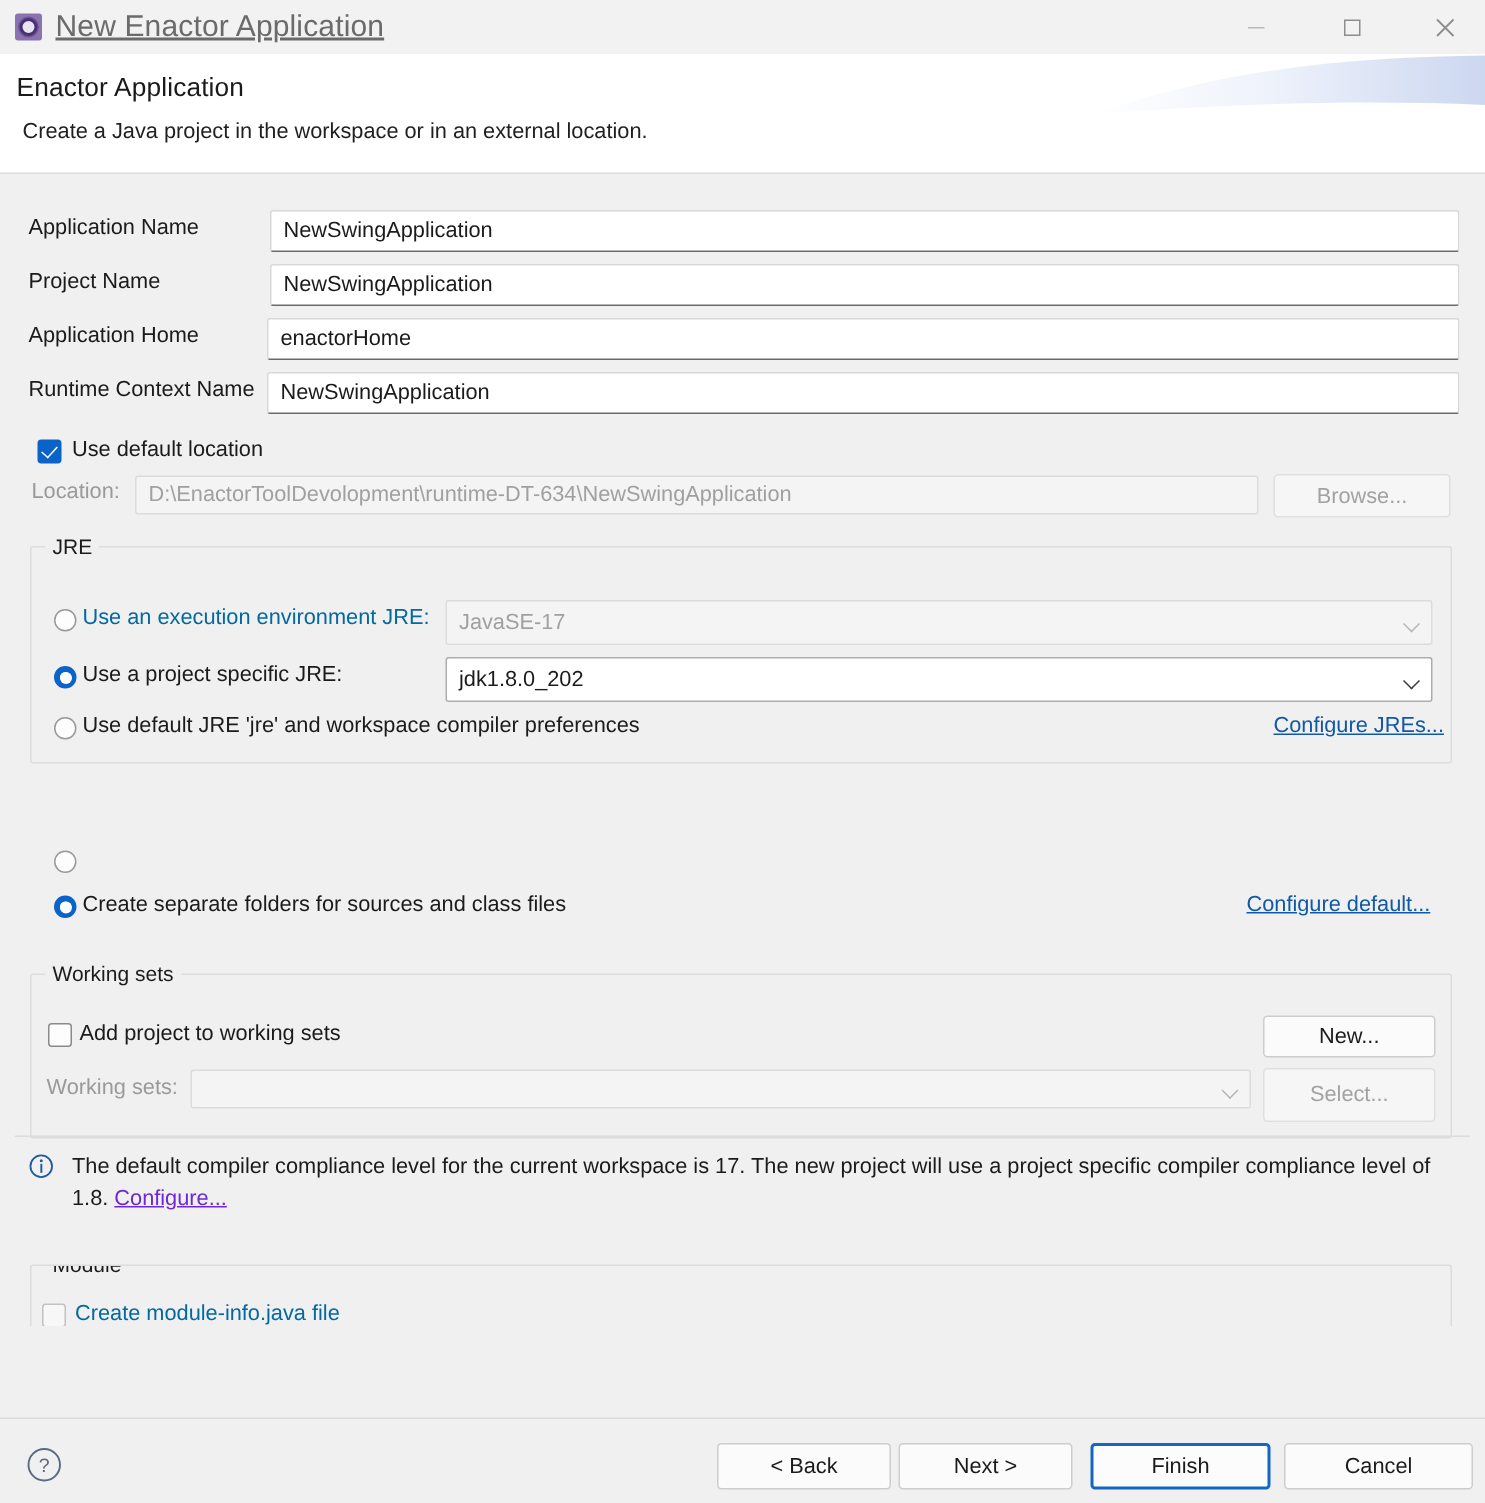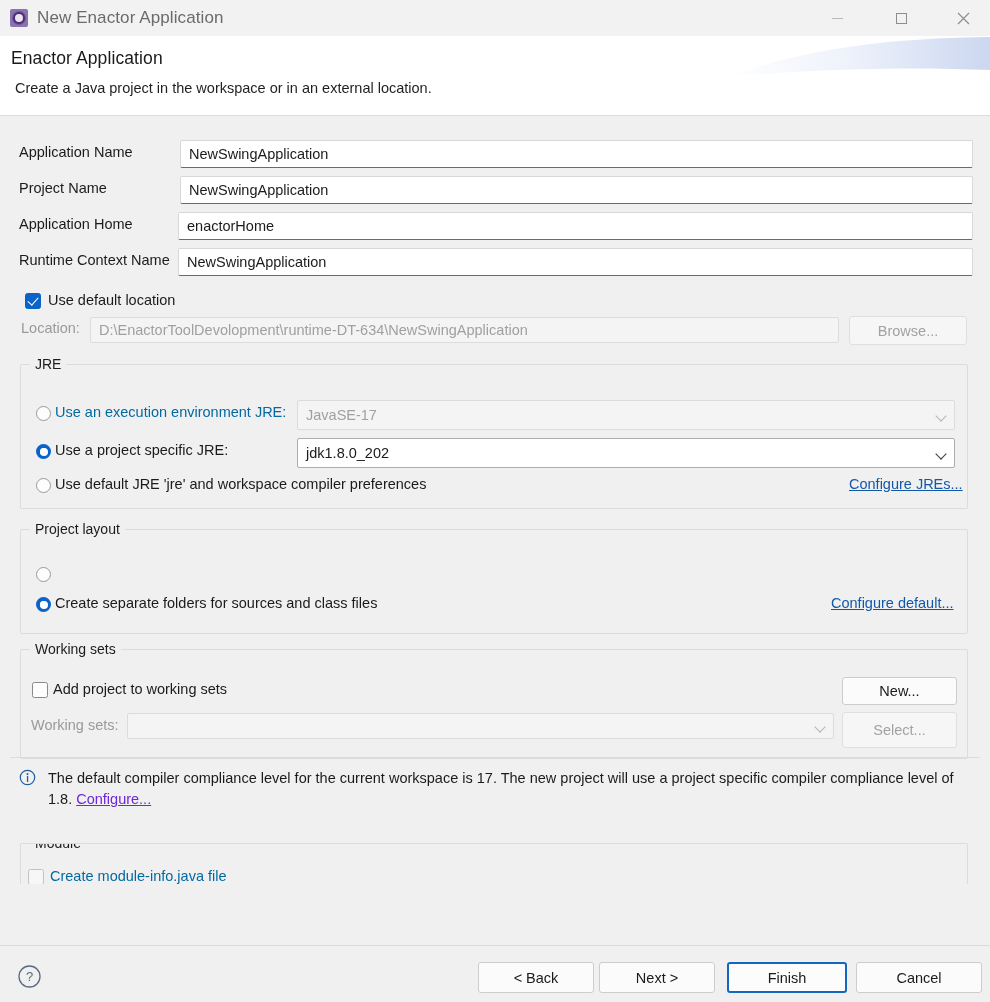--- a/index.html
+++ b/index.html
@@ -21,22 +21,23 @@
     width: 18px; height: 18px; margin-left: 10px; border-radius: 2px;
     background: #8b72b0; display: flex; align-items: center; justify-content: center;
     flex: none;
   }
   #app-icon .cog {
     width: 12px; height: 12px; border-radius: 50%;
     border: 2.5px solid #4b2f73; background: #e8e4f0;
     box-shadow: 0 0 0 1px #6f5596;
   }
   #title-text {
-    margin-left: 9px; font-size: 17px; color: #6b6b6b; letter-spacing: .1px;
+    margin-left: 9px; font-size: 20px; color: #6b6b6b; letter-spacing: .1px;
     white-space: nowrap;
+    text-decoration: underline;
   }
   .wbtn {
     position: absolute; top: 0; height: 36px; width: 46px;
     display: flex; align-items: center; justify-content: center;
   }
   #btn-min { right: 130px; }
   #btn-max { right: 66px; }
   #btn-close { right: 4px; }
   #btn-min .g { width: 11px; height: 1px; background: #b9b9b9; }
   #btn-max .g { width: 11px; height: 11px; border: 1px solid #8d8d8d; }
@@ -243,23 +244,20 @@
     <div class="rlabel" style="left:55px; top:326px;">Use a project specific JRE:</div>
     <div class="combo" style="left:297px; top:322px; width:658px;">
       <span>jdk1.8.0_202</span>
       <span class="chev"></span>
     </div>
 
     <div class="radio" style="left:36px; top:362px;"></div>
     <div class="rlabel" style="left:55px; top:360px;">Use default JRE 'jre' and workspace compiler preferences</div>
     <div class="link" style="left:849px; top:360px;">Configure JREs...</div>
 
-    <div class="group" style="left:20px; top:413px; width:948px; height:105px;">
-      <div class="group-title">Project layout</div>
-    </div>
 
     <div class="radio" style="left:36px; top:451px;"></div>
 
     <div class="radio on" style="left:36px; top:481px;"></div>
     <div class="rlabel" style="left:55px; top:479px;">Create separate folders for sources and class files</div>
     <div class="link" style="left:831px; top:479px;">Configure default...</div>
 
     <div class="group" style="left:20px; top:533px; width:948px; height:110px;">
       <div class="group-title">Working sets</div>
     </div>

